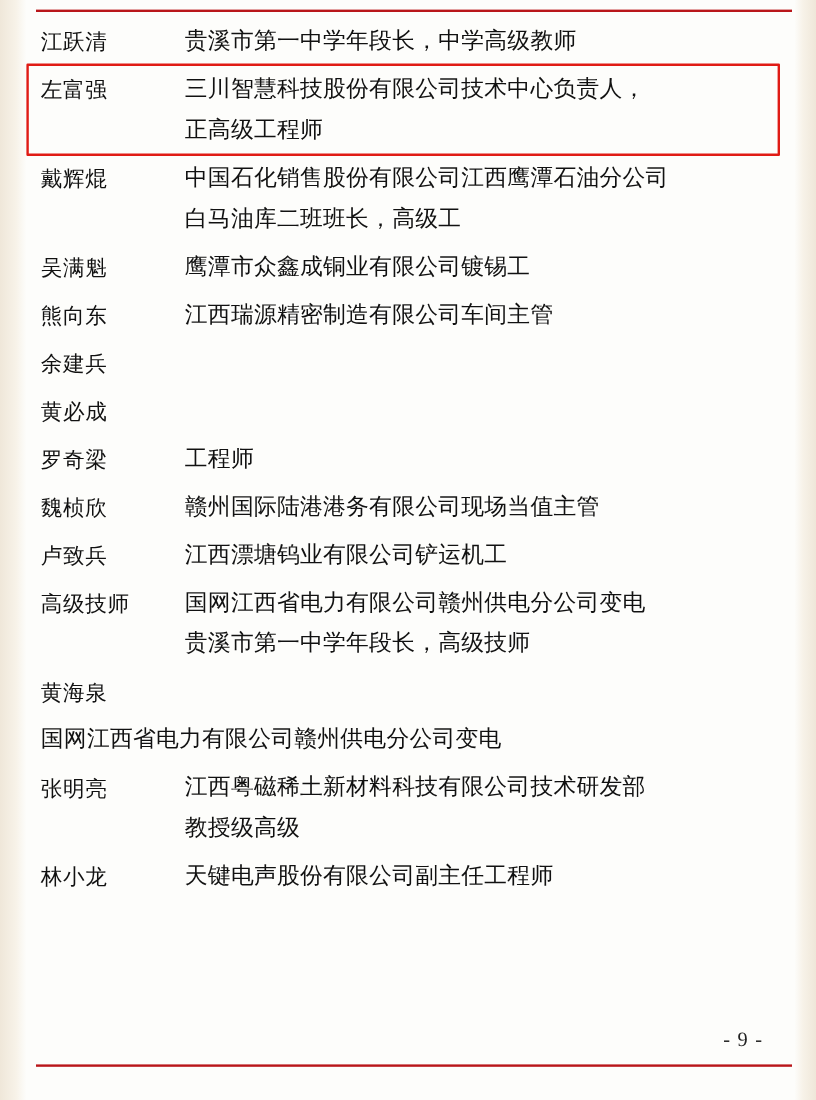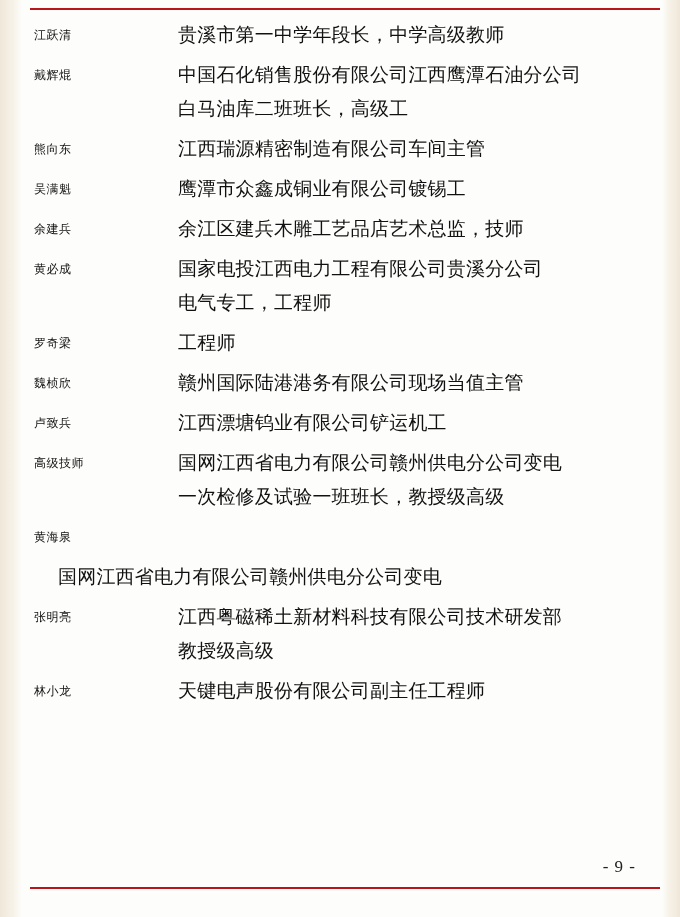--- a/index.html
+++ b/index.html
@@ -60,36 +60,35 @@
     width: 610px;
   }
   .row {
     display: flex;
     align-items: flex-start;
     margin-bottom: 6px;
   }
   .name {
     width: 120px;
     flex: 0 0 120px;
-    font-size: 12px;
+    font-size: 18px;
     line-height: 34px;
     color: #111111;
     letter-spacing: 0.5px;
     white-space: nowrap;
   }
   .desc {
     flex: 1 1 auto;
     font-size: 19px;
     line-height: 34px;
     color: #111111;
     letter-spacing: 0.2px;
   }
   .desc-line {
     display: block;
-    margin-left: 24px;
   }
   
   .row.highlight {
     position: relative;
   }
   .row.highlight::before {
     content: "";
     position: absolute;
     left: -12px;
     top: -5px;
@@ -120,56 +119,56 @@
 
   <div class="content">
 
     <div class="row">
       <div class="name">江跃清</div>
       <div class="desc">
         <span class="desc-line">贵溪市第一中学年段长，中学高级教师</span>
       </div>
     </div>
 
+    <div class="row highlight">
+      <div class="name">左富强</div>
+      <div class="desc">
+        <span class="desc-line">三川智慧科技股份有限公司技术中心负责人，</span>
+        <span class="desc-line">正高级工程师</span>
+      </div>
+    </div>
 
     <div class="row">
       <div class="name">戴辉焜</div>
       <div class="desc">
         <span class="desc-line">中国石化销售股份有限公司江西鹰潭石油分公司</span>
         <span class="desc-line">白马油库二班班长，高级工</span>
       </div>
     </div>
 
     <div class="row">
+      <div class="name">吴满魁</div>
+      <div class="desc">
+        <span class="desc-line">鹰潭市众鑫成铜业有限公司镀锡工</span>
+      </div>
+    </div>
+
+    <div class="row">
       <div class="name">熊向东</div>
       <div class="desc">
         <span class="desc-line">江西瑞源精密制造有限公司车间主管</span>
       </div>
     </div>
 
     <div class="row">
-      <div class="name">吴满魁</div>
-      <div class="desc">
-        <span class="desc-line">鹰潭市众鑫成铜业有限公司镀锡工</span>
-      </div>
-    </div>
-
-    <div class="row">
       <div class="name">余建兵</div>
-      <div class="desc">
-        <span class="desc-line">余江区建兵木雕工艺品店艺术总监，技师</span>
-      </div>
     </div>
 
     <div class="row">
       <div class="name">黄必成</div>
-      <div class="desc">
-        <span class="desc-line">国家电投江西电力工程有限公司贵溪分公司</span>
-        <span class="desc-line">电气专工，工程师</span>
-      </div>
     </div>
 
     <div class="row">
       <div class="name">罗奇梁</div>
       <div class="desc">
         <span class="desc-line">工程师</span>
       </div>
     </div>
 
     <div class="row">
@@ -183,21 +182,21 @@
       <div class="name">卢致兵</div>
       <div class="desc">
         <span class="desc-line">江西漂塘钨业有限公司铲运机工</span>
       </div>
     </div>
 
     <div class="row">
       <div class="name">高级技师</div>
       <div class="desc">
         <span class="desc-line">国网江西省电力有限公司赣州供电分公司变电</span>
-        <span class="desc-line">一次检修及试验一班班长，教授级高级</span>
+        <span class="desc-line">贵溪市第一中学年段长，高级技师</span>
       </div>
     </div>
 
     <div class="row">
       <div class="name">黄海泉</div>
     </div>
 
     <div class="row">
       <div class="desc">
         <span class="desc-line">国网江西省电力有限公司赣州供电分公司变电</span>

